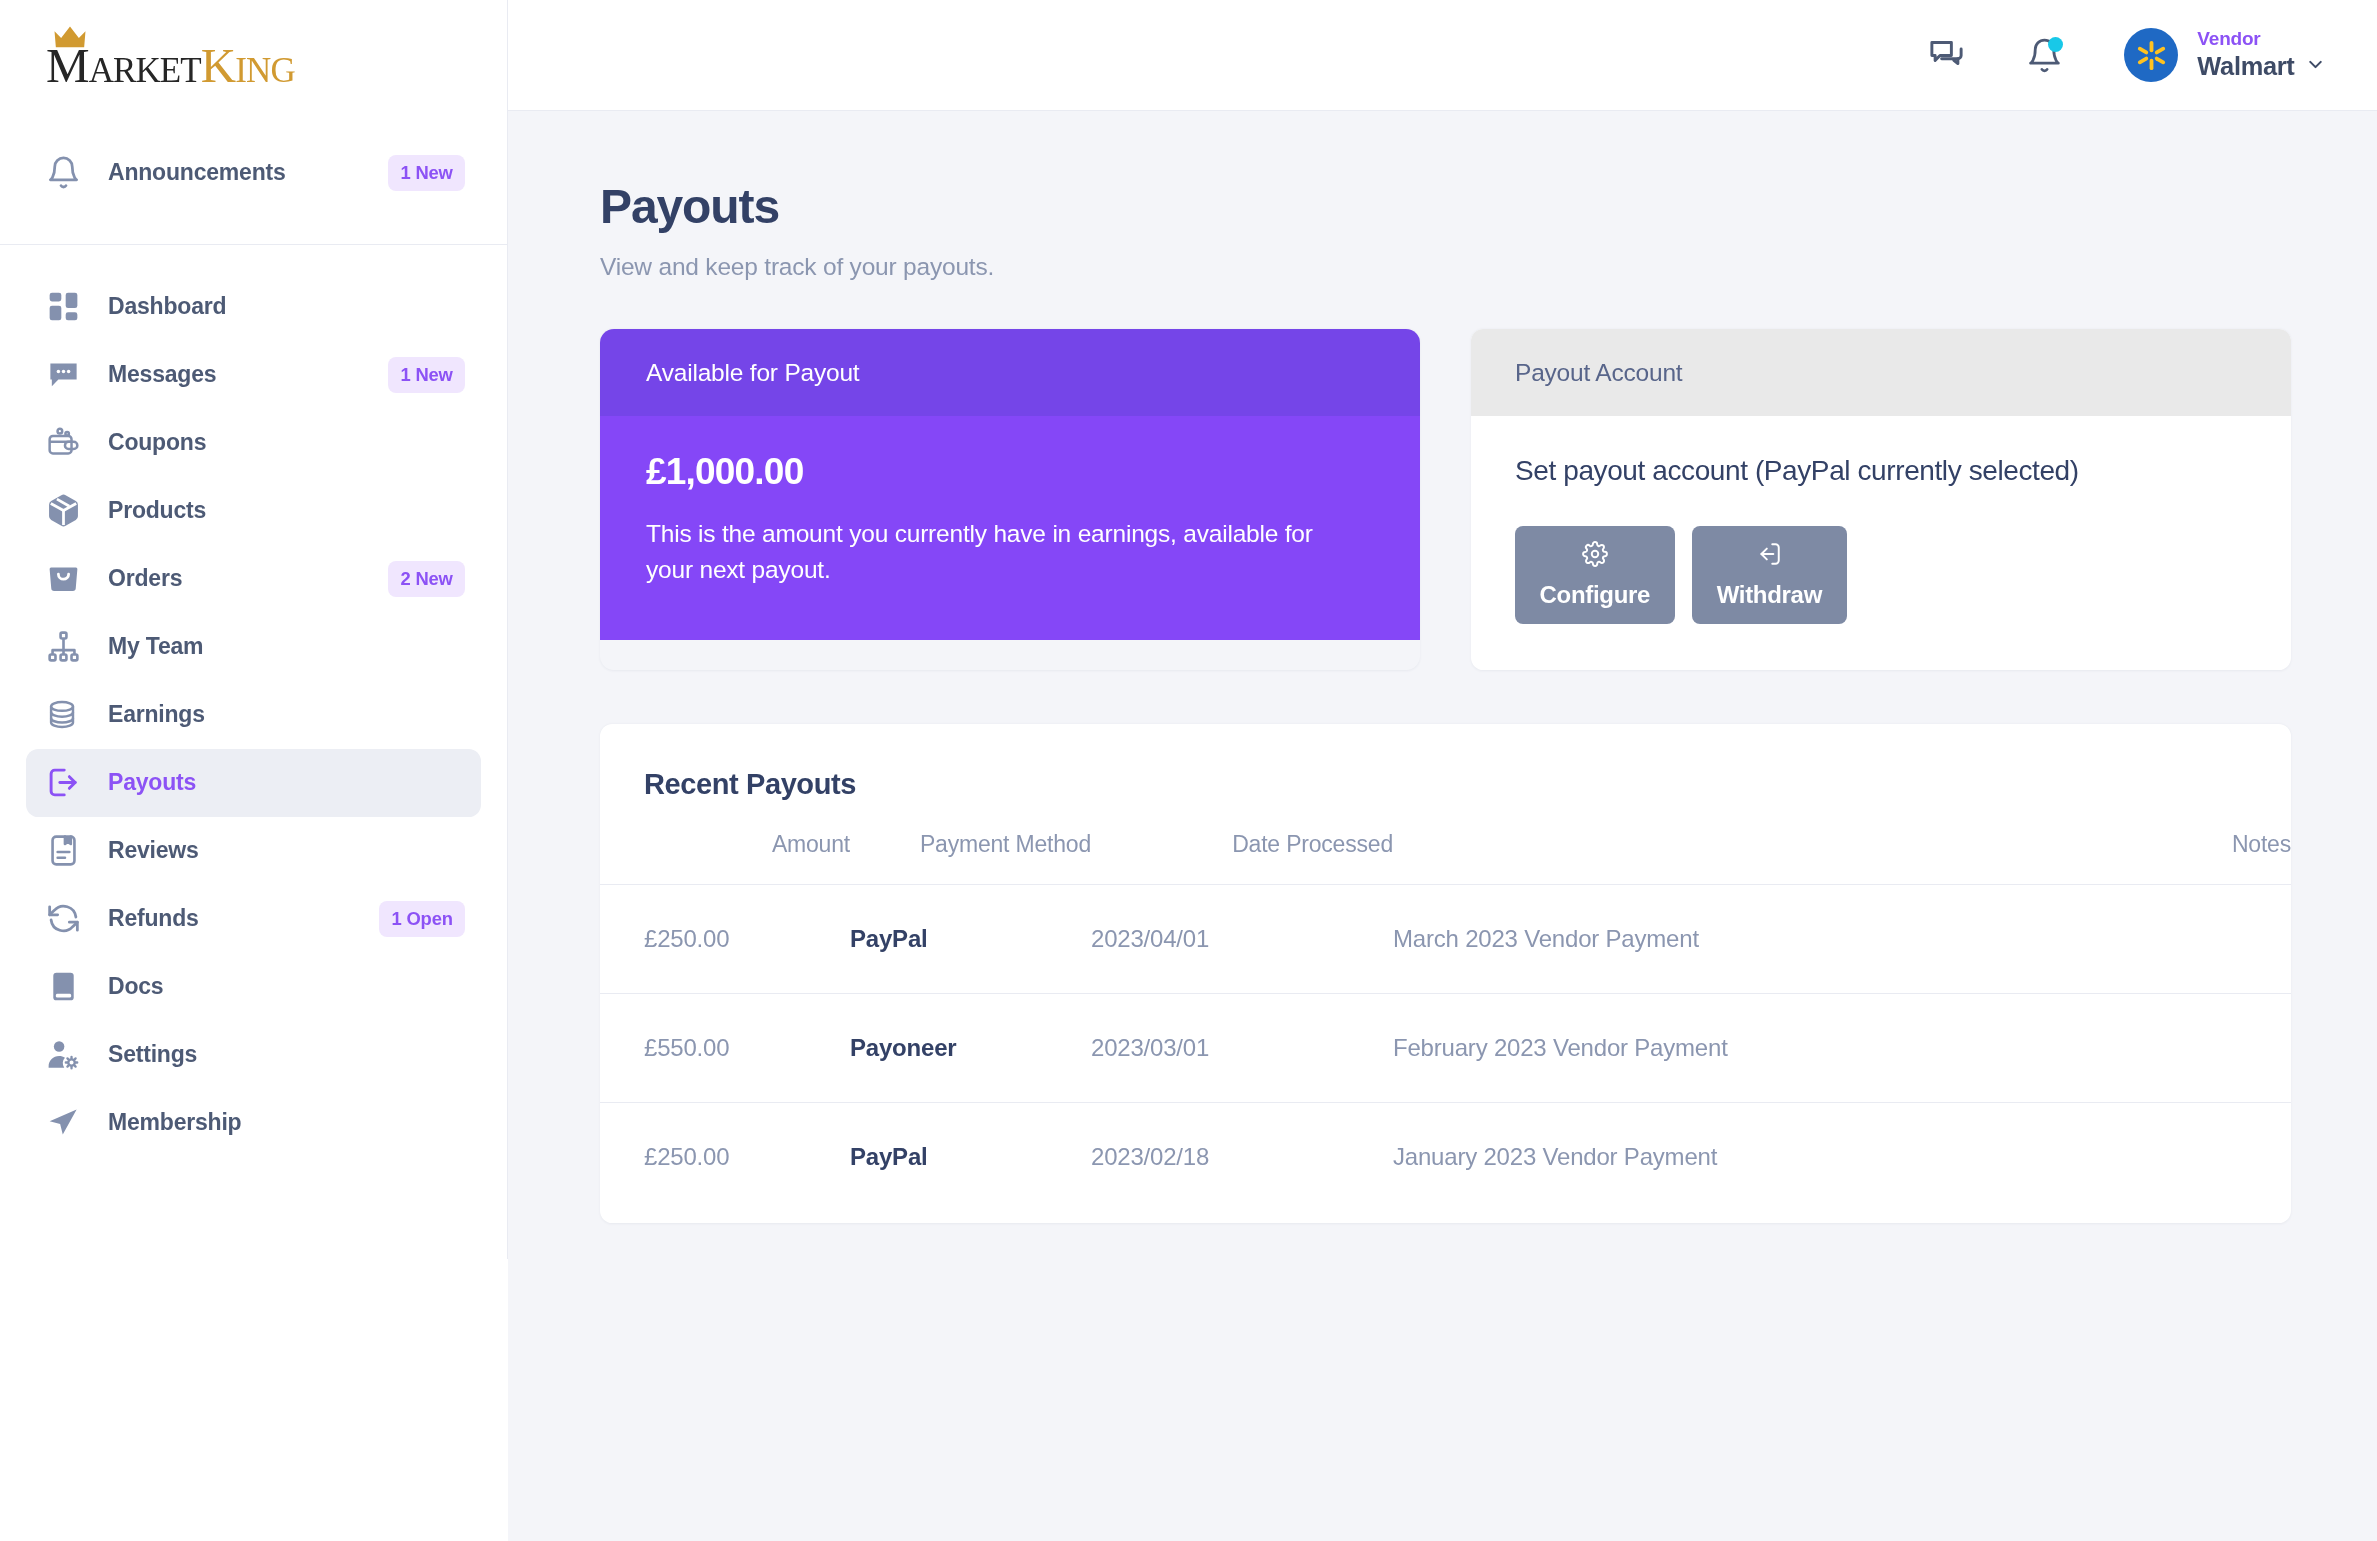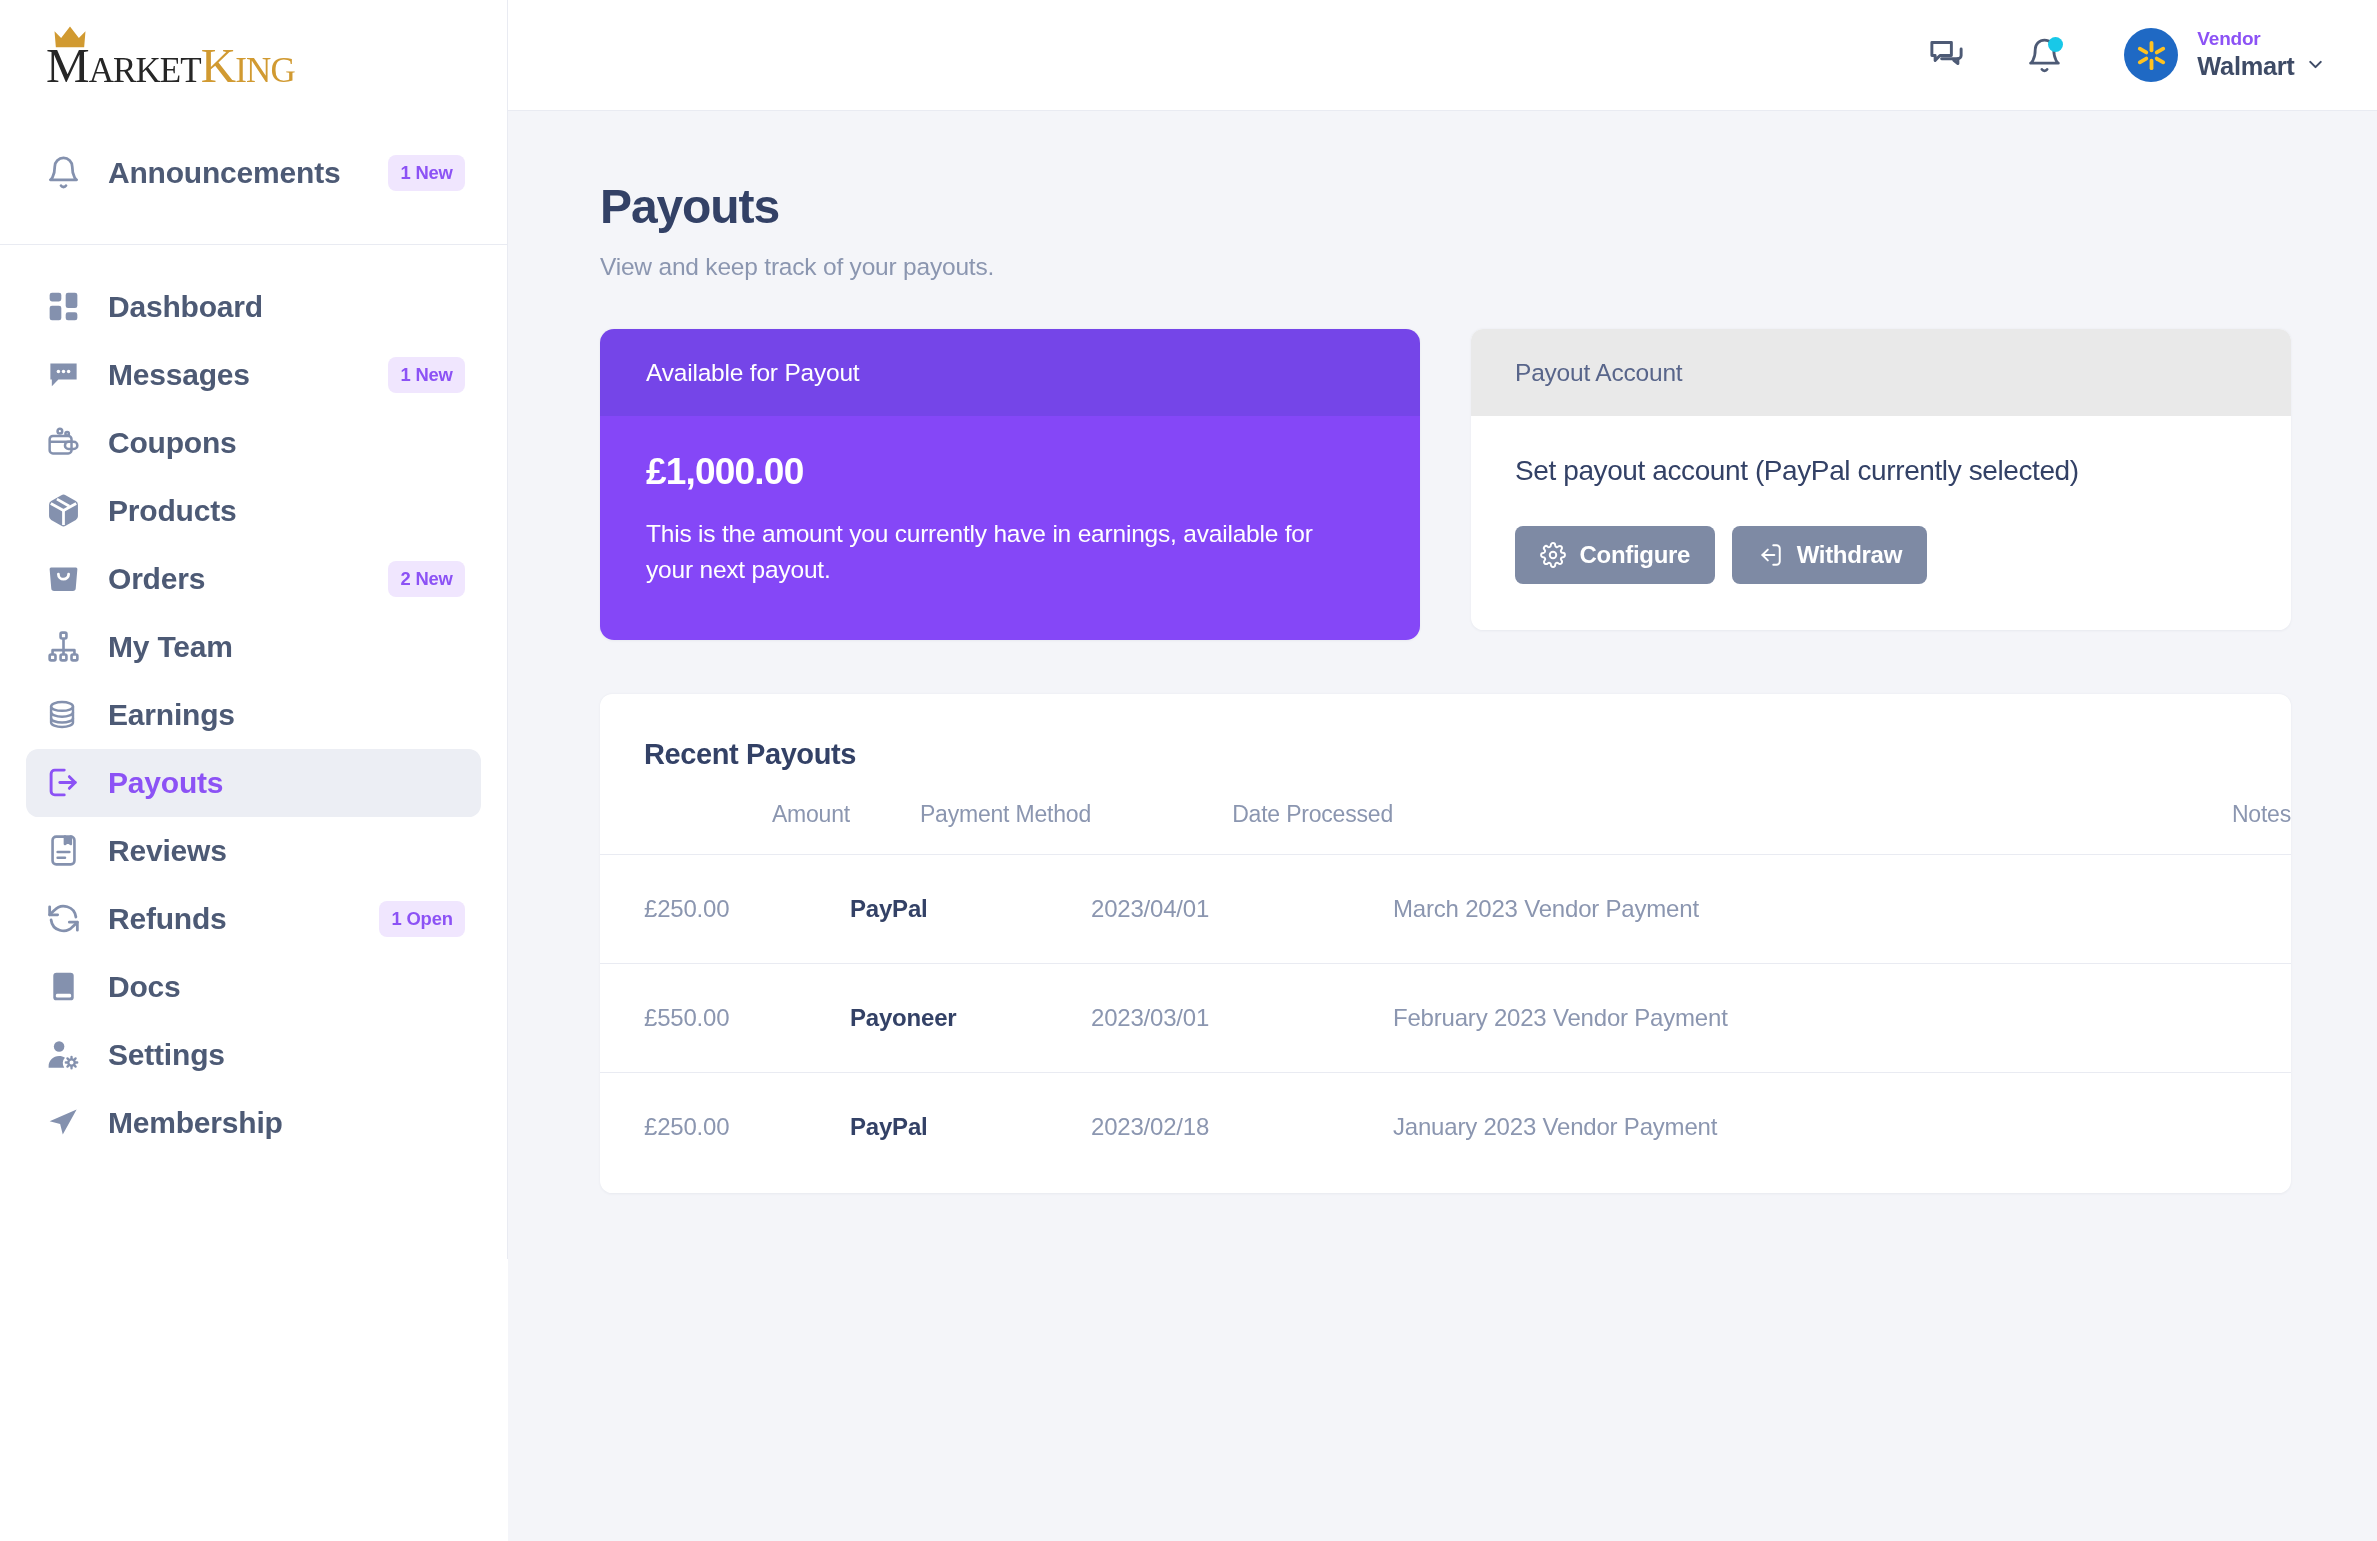--- a/index.html
+++ b/index.html
@@ -68,21 +68,21 @@
     width: 37px;
     height: 37px;
     flex: 0 0 37px;
     display: flex;
     align-items: center;
     justify-content: center;
     color: #8491ae;
   }
   .nav-item .lbl {
     margin-left: 26px;
-    font-size: 30px;
+    font-size: 23px;
     font-weight: bold;
     color: #4d5a75;
     letter-spacing: -0.2px;
     white-space: nowrap;
   }
   .nav-item.active { background: #eceef4; }
   .nav-item.active .ic { color: #8c52f5; }
   .nav-item.active .lbl { color: #8c52f5; }
 
   .badge {
@@ -255,20 +255,21 @@
     background: #7e8aa4;
     color: #ffffff;
     border: none;
     border-radius: 8px;
     padding: 15px 24.5px;
     font-size: 24px;
     font-weight: bold;
     letter-spacing: -0.3px;
     cursor: pointer;
     font-family: "Liberation Sans", sans-serif;
+    flex-direction: column;
   }
   .btn .bic { display: flex; align-items: center; }
 
   
   .table-card {
     margin-top: 54px;
     background: #ffffff;
     border-radius: 12.3px;
     box-shadow: 0 0.9px 2.6px rgba(40,50,90,0.06);
     padding: 0 0 12px 0;

